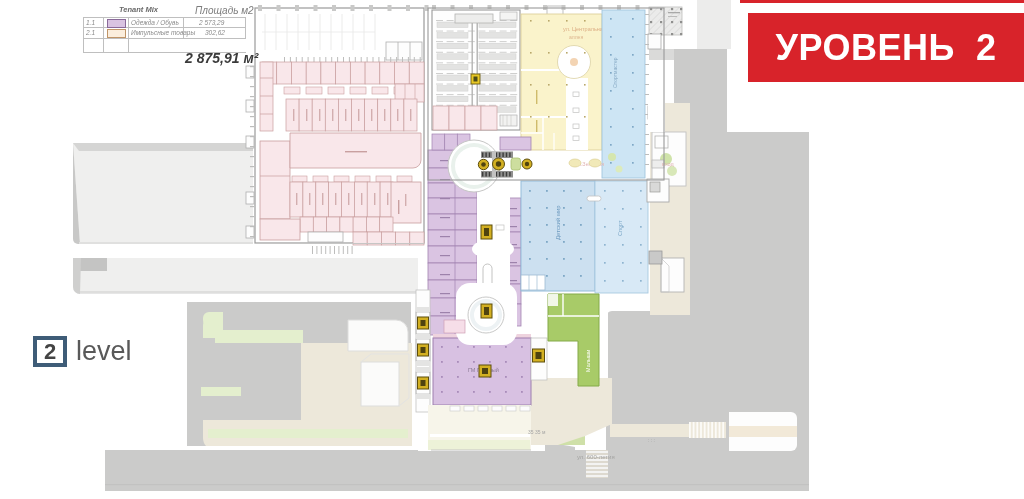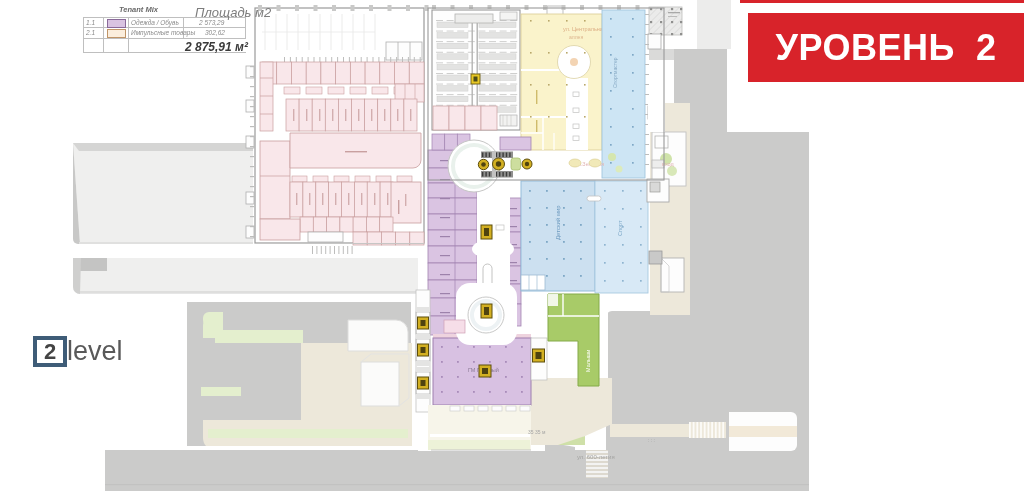--- a/index.html
+++ b/index.html
@@ -4,21 +4,21 @@
 font-family:"Liberation Sans",sans-serif;}
 #wrap{position:relative;width:1024px;height:499px;}
 #plan{position:absolute;left:0;top:0;}
 #topbar{position:absolute;left:740px;top:0;width:284px;height:3px;background:#d8232a;}
 #banner{position:absolute;left:748px;top:13px;width:276px;height:69px;background:#d8232a;
 display:flex;align-items:center;justify-content:center;}
 #banner span{color:#fff;font-weight:bold;font-size:36px;letter-spacing:0.5px;}
 #lvl{position:absolute;left:33px;top:336px;}
 #lvlbox{display:inline-block;width:26px;height:23px;border:4px solid #3e5c77;background:#fff;
 text-align:center;font-weight:bold;font-size:22px;color:#444;line-height:23px;vertical-align:middle;}
-#lvltext{display:inline-block;font-size:27px;color:#595959;vertical-align:middle;}
+#lvltext{display:inline-block;margin-left:9px;font-size:27px;color:#595959;vertical-align:middle;}
 #tbl{position:absolute;left:83px;top:0;width:165px;height:56px;font-size:6.5px;color:#8a8a8a;font-style:italic;}
 #tbl .ln{position:absolute;background:#bfbfbf;}
 #tbl .tx{position:absolute;white-space:nowrap;line-height:1;}
 #tbl .sw{position:absolute;width:17px;height:7px;border:1px solid #9a8a9a;}
 </style></head><body>
 <div id="wrap">
 <div id="plan"><svg width="1024" height="499" viewBox="0 0 1024 499">
         <rect x="0" y="0" width="1024" height="499" fill="#ffffff"></rect>
         <rect x="674" y="49" width="53" height="84" fill="#cbcbca"></rect>
         <rect x="690" y="132" width="119" height="319" fill="#cbcbca"></rect>
@@ -700,23 +700,23 @@
 <div class="ln" style="left:0;top:16.5px;width:163px;height:1px"></div>
 <div class="ln" style="left:0;top:27px;width:163px;height:1px"></div>
 <div class="ln" style="left:0;top:38px;width:163px;height:1px"></div>
 <div class="ln" style="left:0;top:52px;width:163px;height:1px"></div>
 <div class="ln" style="left:0;top:16.5px;width:1px;height:36px"></div>
 <div class="ln" style="left:20px;top:16.5px;width:1px;height:36px"></div>
 <div class="ln" style="left:45px;top:16.5px;width:1px;height:36px"></div>
 <div class="ln" style="left:100px;top:16.5px;width:1px;height:22px"></div>
 <div class="ln" style="left:162px;top:16.5px;width:1px;height:22px"></div>
 <div class="tx" style="left:36px;top:6px;font-size:7.5px;font-weight:bold;color:#6a6a6a">Tenant Mix</div>
-<div class="tx" style="left:112px;top:6px;font-size:13px;color:#7d7d7d">Площадь м2</div>
+<div class="tx" style="left:112px;top:6px;font-size:10px;color:#7d7d7d">Площадь м2</div>
 <div class="tx" style="left:3px;top:19.5px">1.1</div>
 <div class="sw" style="left:24px;top:18.5px;background:#d9c3e1;border-color:#8a6a9a"></div>
 <div class="tx" style="left:48px;top:19.5px">Одежда / Обувь</div>
 <div class="tx" style="left:116px;top:19.5px">2 573,29</div>
 <div class="tx" style="left:3px;top:30px">2.1</div>
 <div class="sw" style="left:24px;top:29px;background:#fbeedd;border-color:#c09568"></div>
 <div class="tx" style="left:48px;top:30px">Импульсные товары</div>
 <div class="tx" style="left:122px;top:30px">302,62</div>
-<div class="tx" style="left:102px;top:41px;font-size:12px;font-weight:bold;color:#3a3a3a">2 875,91 м²</div>
+<div class="tx" style="left:102px;top:51px;font-size:14px;font-weight:bold;color:#3a3a3a">2 875,91 м²</div>
 </div>
 </div>
 </body></html>

